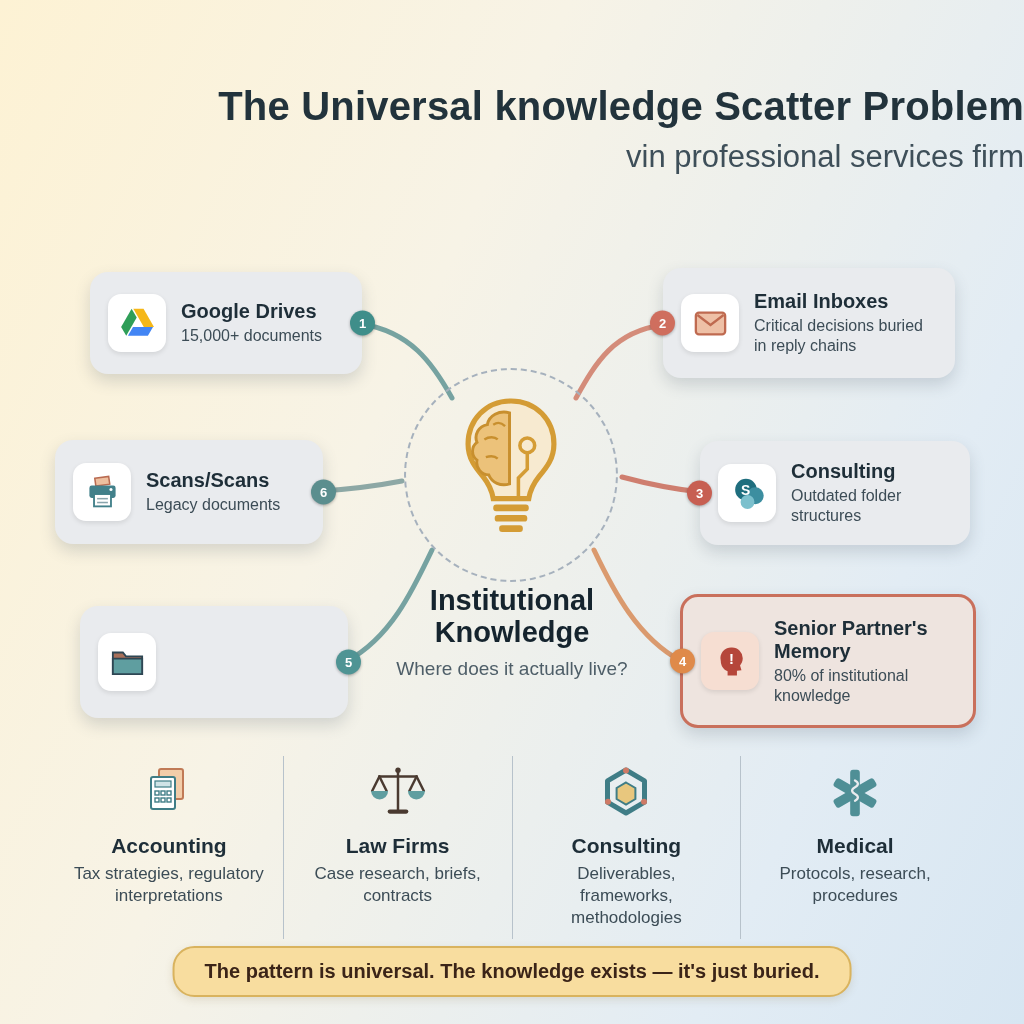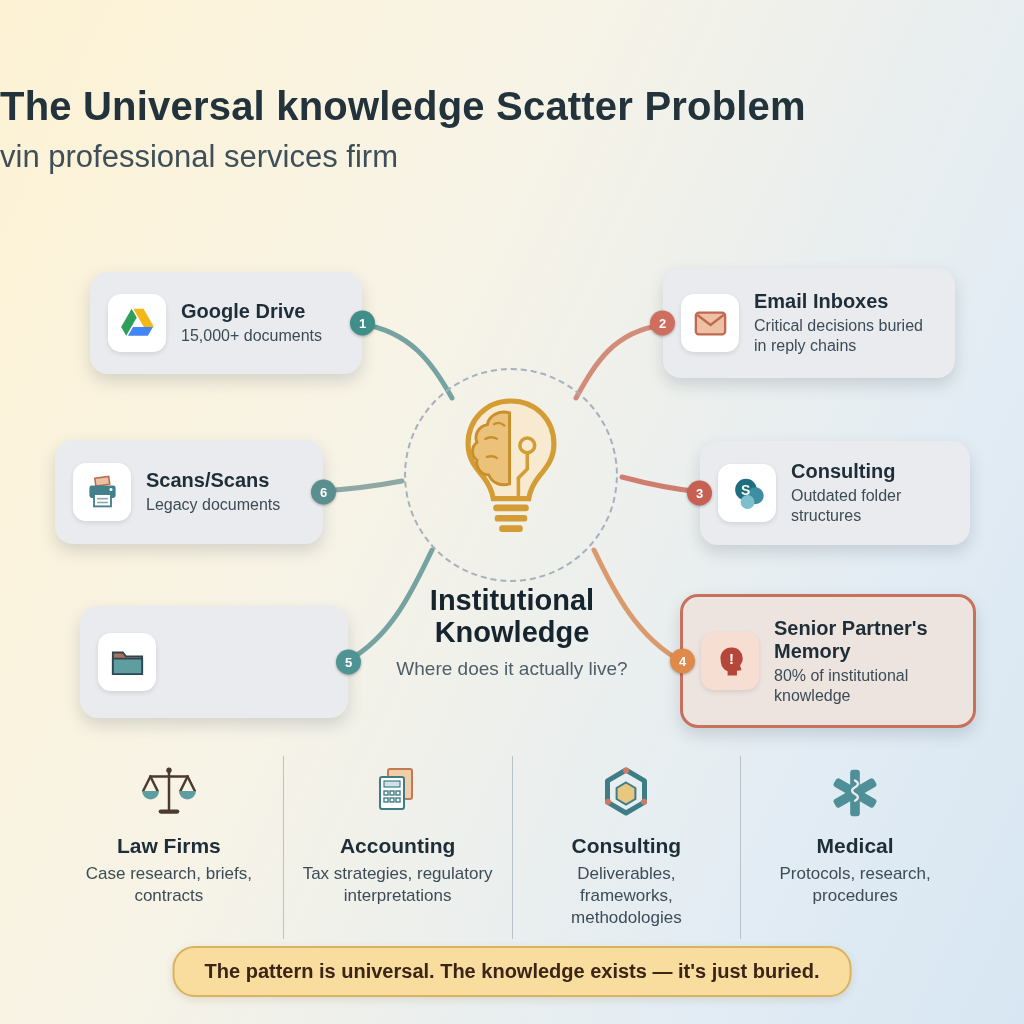--- a/index.html
+++ b/index.html
@@ -4,21 +4,21 @@
 <style>
   * { margin: 0; padding: 0; box-sizing: border-box; }
   html,body { width:100%; }
   body { font-family: "Liberation Sans", sans-serif; background:#ffffff; }
   .canvas {
     position: relative; width: 1024px; height: 1024px; margin: 0 auto; overflow: hidden;
     background: linear-gradient(115deg, #fdf2d4 0%, #f7f3e6 38%, #e2ecf4 78%, #d7e6f2 100%);
   }
 
   
-  .header { position:absolute; top:84px; left:0; width:100%; text-align:left; }
+  .header { position:absolute; top:84px; left:0; width:100%; text-align:right; }
   .header h1 { font-size:40px; font-weight:700; color:#22333c; letter-spacing:.2px; }
   .header h1 .t-prefix { font-weight:700; }
   .header h2 { font-size:31px; font-weight:400; color:#3e4f59; margin-top:10px; }
 
   
   svg.connectors { position:absolute; inset:0; pointer-events:none; }
   svg.connectors path { fill:none; stroke-width:5; stroke-linecap:round; opacity:.85; }
 
   
   .hub-circle {
@@ -120,21 +120,21 @@
 
   <div class="card" id="card-google">
     <div class="tile">
       <svg viewBox="0 0 24 22" width="34" height="32">
         <path d="M8.2 1 L0.8 13.8 L4.4 20 L11.8 7.2 Z" fill="#2f9e58"></path>
         <path d="M9.4 1 L16.6 1 L24 13.8 L16.8 13.8 Z" fill="#f5b718"></path>
         <path d="M5.6 20 L9.2 13.8 L23.3 13.8 L19.7 20 Z" fill="#4285f4"></path>
       </svg>
     </div>
     <div class="card-text">
-      <div class="card-title">Google Drive</div>
+      <div class="card-title">Google Drives</div>
       <div class="card-desc">15,000+ documents</div>
     </div>
     <div class="badge r badge-1">1</div>
   </div>
 
   <div class="card" id="card-email">
     <div class="tile">
       <svg viewBox="0 0 24 24" width="37" height="37">
         <rect x="2.5" y="5" width="19" height="14" rx="2" fill="#eec0a6" stroke="#bf6a50" stroke-width="1.5"></rect>
         <path d="M3.5 6.5 L12 13 L20.5 6.5" fill="none" stroke="#bf6a50" stroke-width="1.5"></path>
@@ -199,20 +199,40 @@
       </svg>
     </div>
     <div class="card-text">
       <div class="card-title">Scans/Scans</div>
       <div class="card-desc">Legacy documents</div>
     </div>
     <div class="badge r badge-6">6</div>
   </div>
 
   <div class="industries">
+
+    <div class="industry">
+      <div class="ind-icon">
+        <svg viewBox="0 0 56 56" width="56" height="56">
+          <rect x="18" y="4" width="24" height="30" rx="2" fill="#f2cda9" stroke="#c07a56" stroke-width="2"></rect>
+          <rect x="10" y="12" width="24" height="32" rx="2" fill="#ffffff" stroke="#3f7d86" stroke-width="2"></rect>
+          <rect x="14" y="16" width="16" height="6" fill="#cfe3e6" stroke="#3f7d86" stroke-width="1.2"></rect>
+          <g fill="none" stroke="#3f7d86" stroke-width="1.4">
+            <rect x="14" y="26" width="4" height="4"></rect>
+              <rect x="20" y="26" width="4" height="4"></rect>
+              <rect x="26" y="26" width="4" height="4"></rect>
+            <rect x="14" y="33" width="4" height="4"></rect>
+              <rect x="20" y="33" width="4" height="4"></rect>
+              <rect x="26" y="33" width="4" height="4"></rect>
+          </g>
+        </svg>
+      </div>
+      <div class="ind-name">Accounting</div>
+      <div class="ind-desc">Tax strategies, regulatory interpretations</div>
+    </div>
 
     <div class="industry">
       <div class="ind-icon">
         <svg viewBox="0 0 60 56" width="62" height="58">
           <g stroke="#4a3a30" stroke-width="2.4" fill="none" stroke-linecap="round">
             <line x1="30" y1="6" x2="30" y2="44"></line>
             <line x1="12" y1="12" x2="48" y2="12"></line>
             <line x1="12" y1="12" x2="5" y2="26"></line>
             <line x1="12" y1="12" x2="19" y2="26"></line>
             <line x1="48" y1="12" x2="41" y2="26"></line>
@@ -224,40 +244,20 @@
           <rect x="20" y="44" width="20" height="4" rx="2" fill="#4a3a30"></rect>
         </svg>
       </div>
       <div class="ind-name">Law Firms</div>
       <div class="ind-desc">Case research, briefs, contracts</div>
     </div>
 
     <div class="industry">
       <div class="ind-icon">
         <svg viewBox="0 0 56 56" width="56" height="56">
-          <rect x="18" y="4" width="24" height="30" rx="2" fill="#f2cda9" stroke="#c07a56" stroke-width="2"></rect>
-          <rect x="10" y="12" width="24" height="32" rx="2" fill="#ffffff" stroke="#3f7d86" stroke-width="2"></rect>
-          <rect x="14" y="16" width="16" height="6" fill="#cfe3e6" stroke="#3f7d86" stroke-width="1.2"></rect>
-          <g fill="none" stroke="#3f7d86" stroke-width="1.4">
-            <rect x="14" y="26" width="4" height="4"></rect>
-              <rect x="20" y="26" width="4" height="4"></rect>
-              <rect x="26" y="26" width="4" height="4"></rect>
-            <rect x="14" y="33" width="4" height="4"></rect>
-              <rect x="20" y="33" width="4" height="4"></rect>
-              <rect x="26" y="33" width="4" height="4"></rect>
-          </g>
-        </svg>
-      </div>
-      <div class="ind-name">Accounting</div>
-      <div class="ind-desc">Tax strategies, regulatory interpretations</div>
-    </div>
-
-    <div class="industry">
-      <div class="ind-icon">
-        <svg viewBox="0 0 56 56" width="56" height="56">
           <path d="M28 5 L46.5 15.8 V37.2 L28 48 L9.5 37.2 V15.8 Z" fill="none" stroke="#3f7d86" stroke-width="5" stroke-linejoin="round"></path>
           <path d="M28 17.5 L37.4 23 V34 L28 39.5 L18.6 34 V23 Z" fill="#e8c77e" stroke="#3f7d86" stroke-width="2"></path>
           <circle cx="28" cy="5.5" r="3" fill="#cf7a66"></circle>
           <circle cx="46" cy="36.8" r="3" fill="#cf7a66"></circle>
           <circle cx="10" cy="36.8" r="3" fill="#cf7a66"></circle>
         </svg>
       </div>
       <div class="ind-name">Consulting</div>
       <div class="ind-desc">Deliverables, frameworks, methodologies</div>
     </div>

